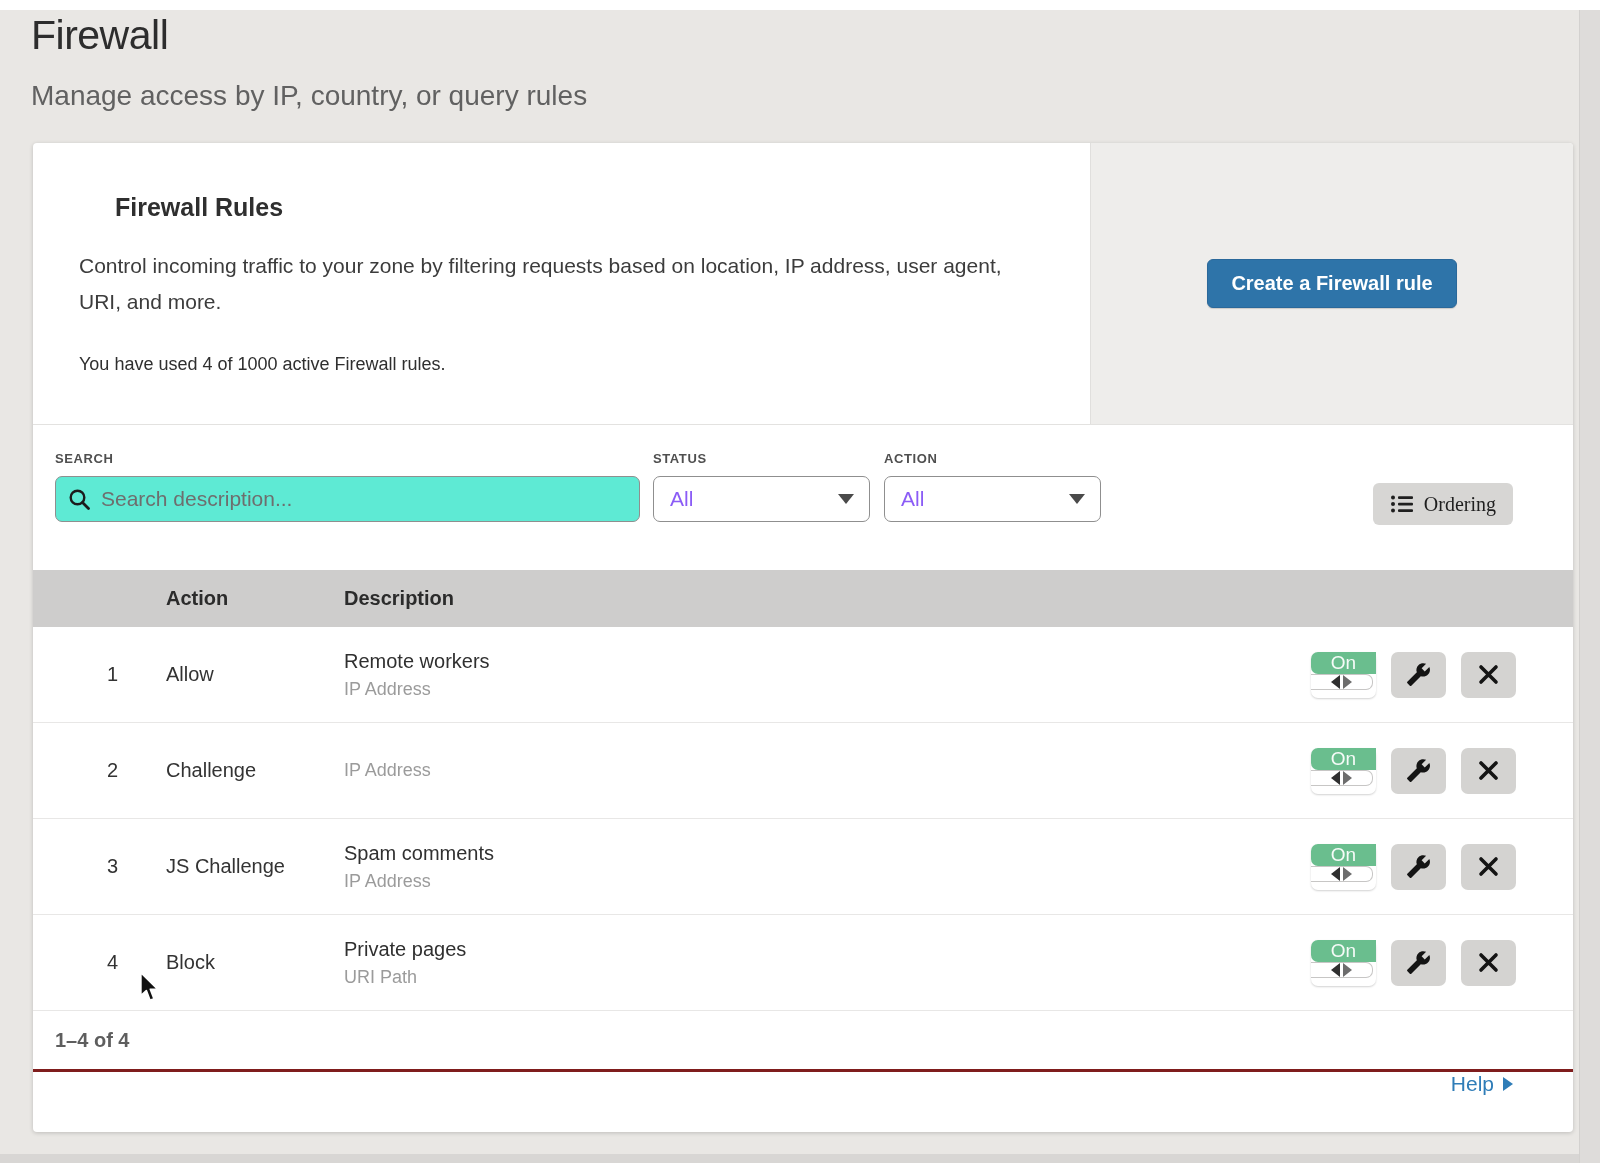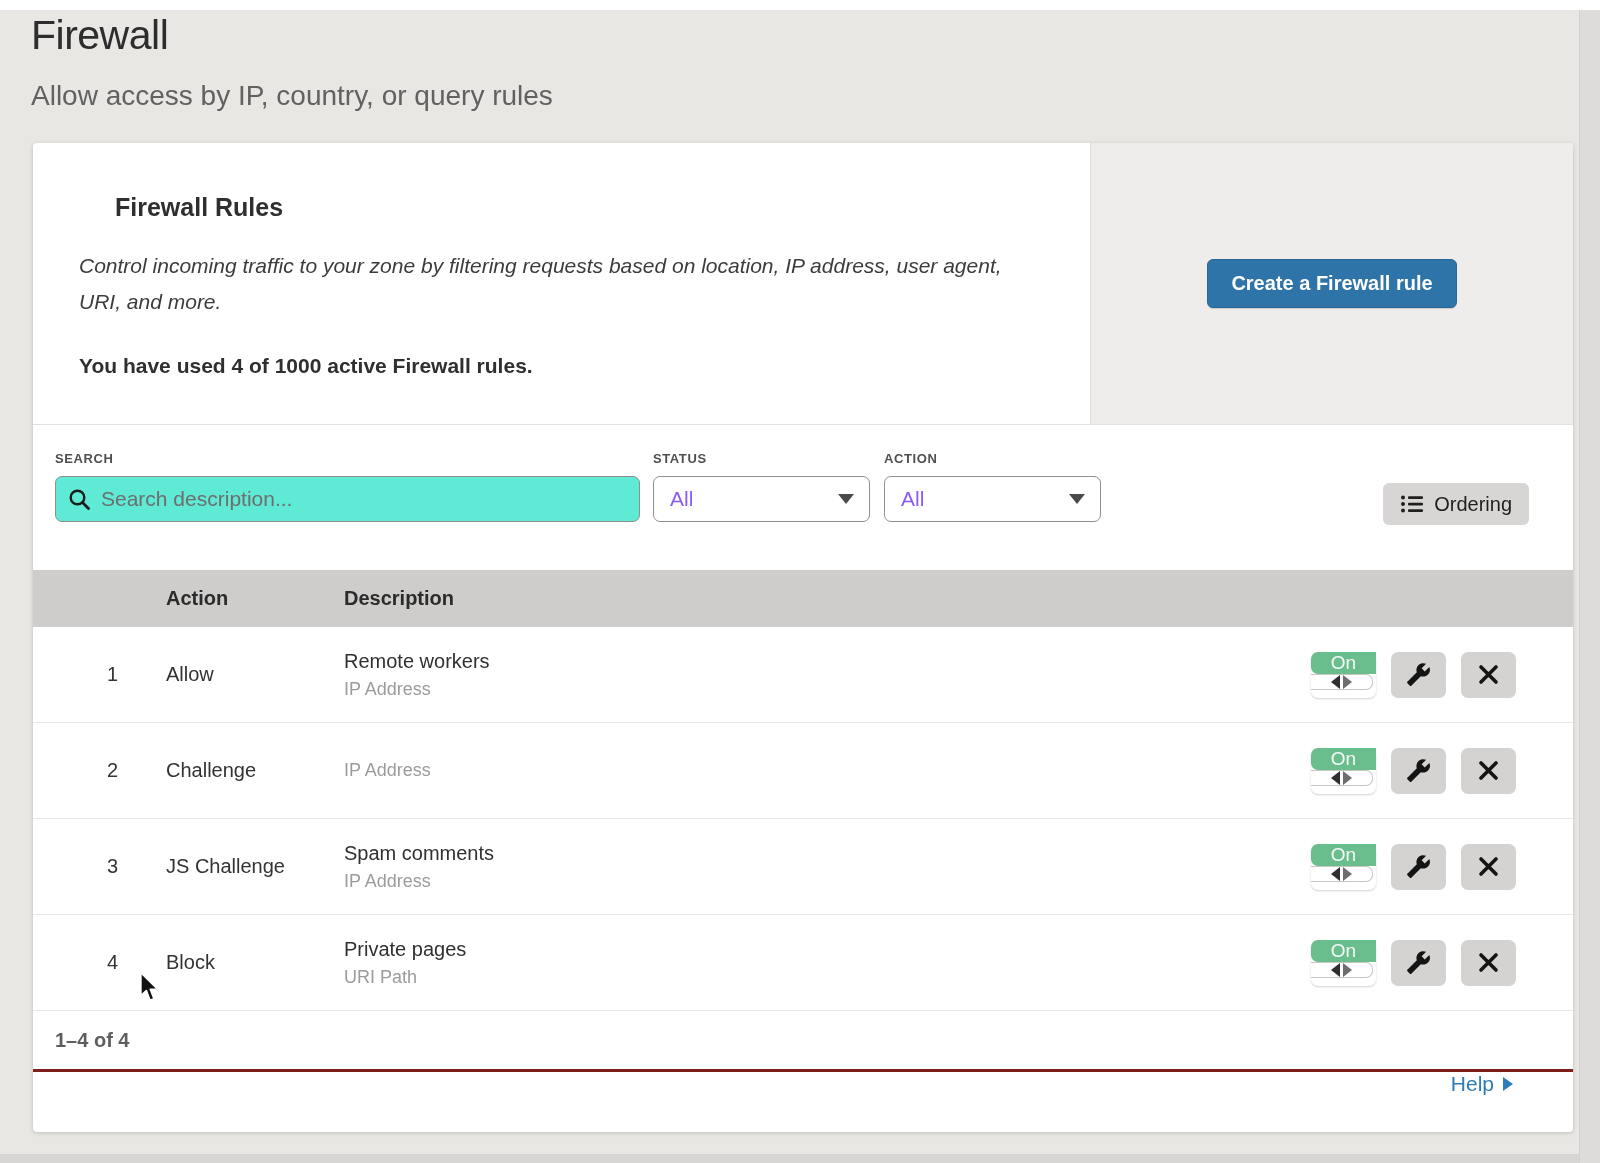--- a/index.html
+++ b/index.html
@@ -22,22 +22,22 @@
   .card {
     position:absolute; left:33px; top:143px; width:1540px;
     background:#ffffff; border-radius:4px;
     box-shadow:0 1px 4px rgba(0,0,0,0.18);
   }
 
   
   .hero { position:relative; height:282px; border-bottom:1px solid #e3e2e0; }
   .hero-left { position:absolute; left:0; top:0; bottom:0; width:1057px; padding:50px 0 0 46px; }
   .hero-title { font-size:25px; font-weight:700; color:#2f2f2f;margin-left:36px; }
-  .hero-desc { margin-top:26px; width:955px; font-size:21px; line-height:36px; color:#3c3c3c;font-style:italic; }
-  .hero-usage { margin-top:34px; font-size:21px; font-weight:700; color:#2f2f2f; }
+  .hero-desc { margin-top:26px; width:955px; font-size:21px; line-height:36px; color:#3c3c3c; }
+  .hero-usage { margin-top:34px; font-size:18px; font-weight:400; color:#2f2f2f; }
   .hero-right {
     position:absolute; left:1057px; right:0; top:0; bottom:0;
     background:#eeedeb; border-left:1px solid #e0dfdd; border-radius:0 4px 0 0;
     display:flex; align-items:center; justify-content:center;
   }
   .create-btn {
     background:#2e74a9; color:#ffffff; border:1px solid #2a689a; border-radius:6px;
     font-family:inherit; font-size:20px; font-weight:600; padding:12px 23px; cursor:pointer;
     box-shadow:0 1px 1px rgba(0,0,0,0.15);
   }
@@ -55,23 +55,23 @@
   .search-icon { position:absolute; left:13px; top:12px; }
   .fg-status { position:absolute; left:620px; top:26px; }
   .fg-action { position:absolute; left:851px; top:26px; }
   .select {
     width:217px; height:46px; border:1.5px solid #8f8f8f; border-radius:7px; background:#fff;
     display:flex; align-items:center; justify-content:space-between; padding:0 15px 0 16px;
     font-size:21px; color:#8b5cf6; cursor:pointer;
   }
   .chevron-down { width:0; height:0; border-left:8px solid transparent; border-right:8px solid transparent; border-top:10px solid #4a4a4a; }
   .ordering-btn {
-    position:absolute; right:44px; top:58px; height:42px;
+    position:absolute; right:60px; top:58px; height:42px;
     background:#d7d6d4; border:none; border-radius:6px; padding:8px 17px;
-    display:flex; align-items:center; gap:10px; font-family:Liberation Sans, sans-serif; font-size:20px; color:#1f1f1f; cursor:pointer;
+    display:flex; align-items:center; gap:10px; font-family:Liberation Serif, serif; font-size:20px; color:#1f1f1f; cursor:pointer;
   }
 
   
   .thead {
     height:57px; background:#cecdcc; display:flex; align-items:center;
     padding-left:133px; font-size:20px; font-weight:600; color:#2b2b2b;
   }
   .thead .col-action { width:178px; }
   .row { display:flex; align-items:center; height:96px; border-bottom:1px solid #e8e7e6; padding-right:57px; }
   .cell-num { width:133px; padding-left:26px; text-align:center; font-size:20px; color:#333; }
@@ -104,21 +104,21 @@
   .cursor { position:absolute; left:139px; top:972px; pointer-events:none; }
 </style>
 </head>
 <body>
 
 <div class="top-strip"></div>
 <div class="right-strip"></div>
 <div class="bottom-strip"></div>
 
 <h1 class="page-title">Firewall</h1>
-<div class="page-subtitle">Allow access by IP, country, or query rules</div>
+<div class="page-subtitle">Manage access by IP, country, or query rules</div>
 
 <div class="card">
 
   <section class="hero">
     <div class="hero-left">
       <h2 class="hero-title">Firewall Rules</h2>
       <p class="hero-desc">Control incoming traffic to your zone by filtering requests based on location, IP address, user agent, URI, and more.</p>
       <p class="hero-usage">You have used 4 of 1000 active Firewall rules.</p>
     </div>
     <div class="hero-right">

